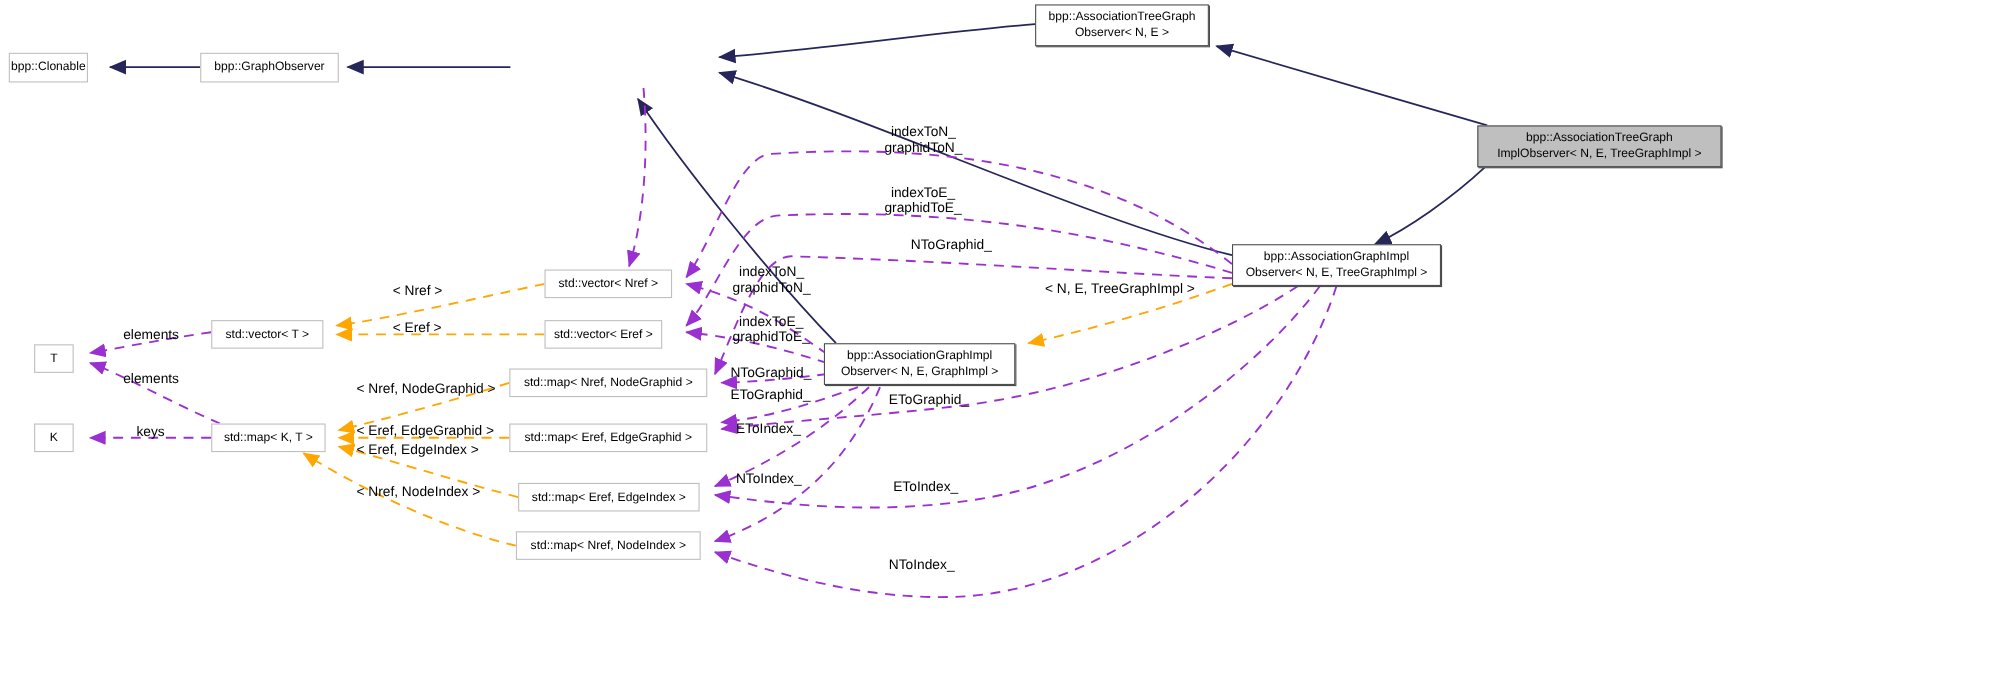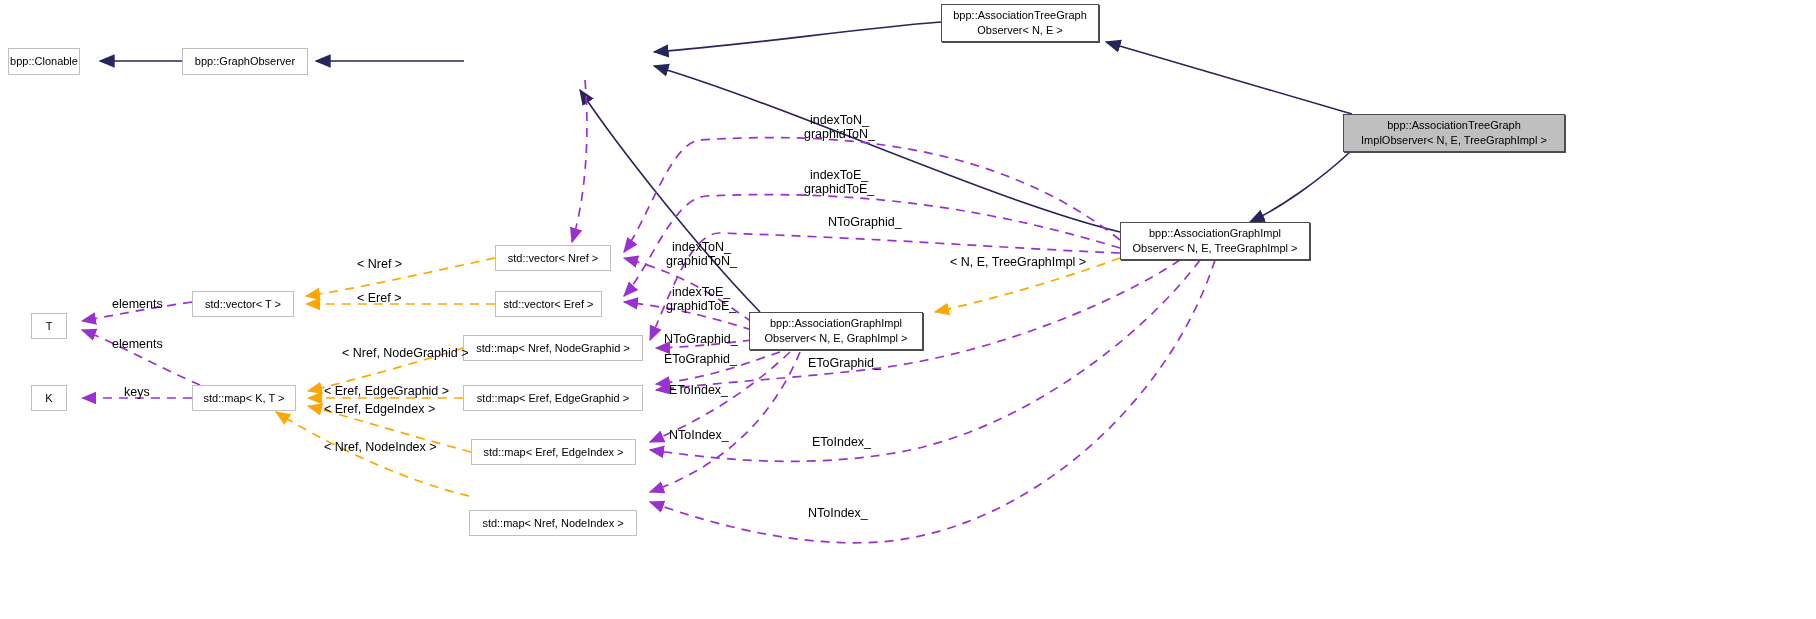--- a/index.html
+++ b/index.html
@@ -190,21 +190,21 @@
   </div>
 
   <div class="node-box thin" style="left:463px; top:335px; width:180px; height:26px;">
     <span class="node-line">std::map&lt; Nref, NodeGraphid &gt;</span>
   </div>
 
   <div class="node-box thin" style="left:471px; top:439px; width:165px; height:26px;">
     <span class="node-line">std::map&lt; Eref, EdgeIndex &gt;</span>
   </div>
 
-  <div class="node-box thin" style="left:469px; top:510px; width:168px; height:26px;align-items:center;">
+  <div class="node-box thin" style="left:469px; top:483px; width:168px; height:26px;align-items:center;">
     <span class="node-line">std::map&lt; Nref, NodeIndex &gt;</span>
   </div>
 
   <div class="edge-label" style="left:804px; top:113px;">
     <span class="node-line">indexToN_</span>
     <span class="node-line">graphidToN_</span>
   </div>
 
   <div class="edge-label" style="left:804px; top:168px;">
     <span class="node-line">indexToE_</span>
@@ -238,21 +238,21 @@
 
   <div class="edge-label" style="left:666px; top:285px;">
     <span class="node-line">indexToE_</span>
     <span class="node-line">graphidToE_</span>
   </div>
 
   <div class="edge-label" style="left:112px; top:337px;">
     <span class="node-line">elements</span>
   </div>
 
-  <div class="edge-label" style="left:342px; top:346px;text-align:right;">
+  <div class="edge-label" style="left:324px; top:346px;text-align:right;">
     <span class="node-line">&lt; Nref, NodeGraphid &gt;</span>
   </div>
 
   <div class="edge-label" style="left:664px; top:332px;">
     <span class="node-line">NToGraphid_</span>
   </div>
 
   <div class="edge-label" style="left:664px; top:352px;">
     <span class="node-line">EToGraphid_</span>
   </div>

